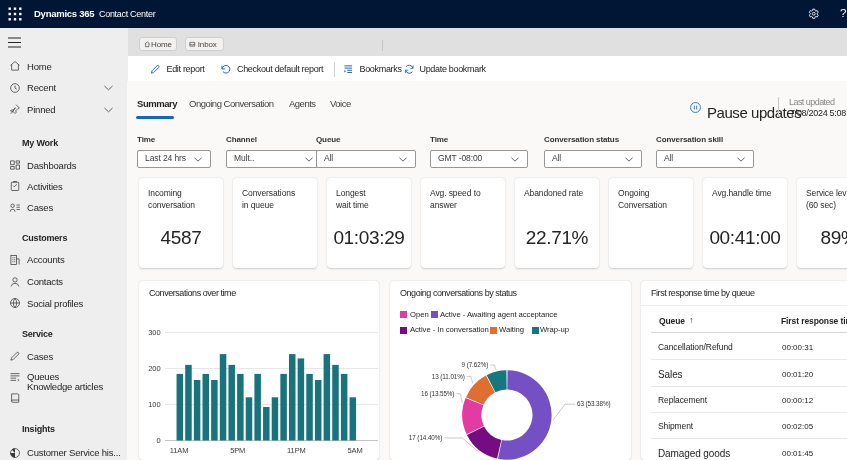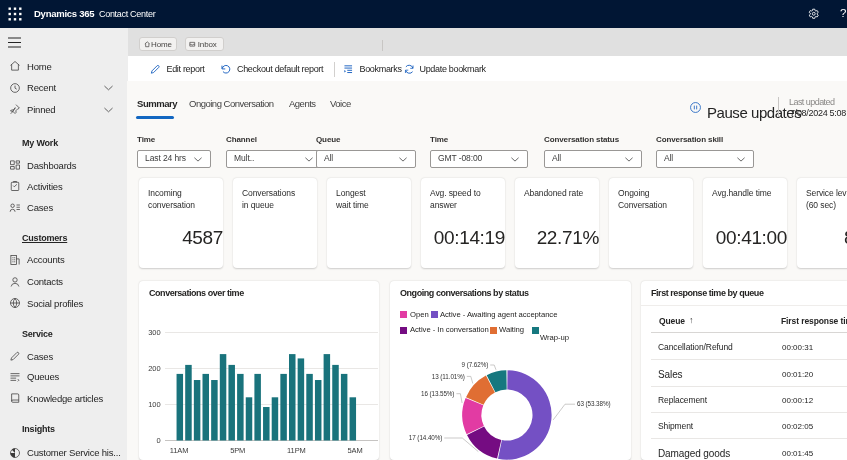--- a/index.html
+++ b/index.html
@@ -1,22 +1,22 @@
 <!DOCTYPE html>
 <html><head>
 <meta charset="utf-8">
 <style>
 * { margin:0; padding:0; box-sizing:border-box; }
 html,body { width:847px; height:460px; overflow:hidden; font-family:"Liberation Sans", sans-serif; background:#fff; }
 #app { position:relative; width:847px; height:460px; overflow:hidden; }
 .abs { position:absolute; }
 .card { position:absolute; background:#fff; border-radius:4px; box-shadow:0 0.6px 1.8px rgba(0,0,0,0.18); }
 .kpilabel { position:absolute; left:9px; top:8.5px; font-size:8.5px; letter-spacing:-0.1px; color:#2b2b2b; line-height:12.4px; }
-.kpival { position:absolute; left:0; width:84px; top:48.5px; text-align:right; font-size:19px; color:#252423; letter-spacing:-0.35px; }
-.ctitle { position:absolute; left:10px; top:7px; font-size:9px; font-weight:bold; letter-spacing:-0.45px; color:#252423; white-space:nowrap; }
+.kpival { position:absolute; left:0; width:84px; top:48.5px; text-align:center; font-size:19px; color:#252423; letter-spacing:-0.35px; }
+.ctitle { position:absolute; left:10px; top:7px; font-size:9px; font-weight:normal; letter-spacing:-0.45px; color:#252423; white-space:nowrap; }
 .flabel { position:absolute; font-size:8px; font-weight:bold; letter-spacing:-0.1px; color:#323130; white-space:nowrap; }
 .fbox { position:absolute; height:17.5px; background:#fff; border:1px solid #999795; border-radius:2px; font-size:8.5px; letter-spacing:-0.1px; color:#3b3b3b; line-height:15.5px; padding-left:7px; }
 .fchev { position:absolute; right:8px; top:6px; width:8px; height:5px; }
 .sbitem { position:absolute; left:27px; font-size:9.5px; letter-spacing:-0.2px; color:#242424; white-space:nowrap; }
 .sbhead { position:absolute; left:11px; font-size:9px; font-weight:bold; letter-spacing:-0.2px; color:#242424; white-space:nowrap;margin-left:11px; }
 .sbicon { position:absolute; left:9px; width:12px; height:12px; }
 .chev { position:absolute; left:104px; width:9px; height:6px; }
 .cmdtxt { position:absolute; top:64px; font-size:9px; letter-spacing:-0.32px; color:#242424; white-space:nowrap; }
 .stab { position:absolute; top:98px; font-size:9.5px; letter-spacing:-0.5px; color:#424242; white-space:nowrap; }
 </style>
@@ -78,21 +78,21 @@
   <svg class="sbicon" style="top:180px" viewBox="0 0 16 16" fill="none" stroke="#3b3a39" stroke-width="1">
         <rect x="3" y="3" width="10" height="11" rx="1"></rect>
         <path d="M6 3 V2 H10 V3 M5.5 7.5 L7 9 L10.5 5.8"></path>
       </svg>
   <div class="sbitem" style="top:181px;">Activities</div>
   <svg class="sbicon" style="top:202px" viewBox="0 0 16 16" fill="none" stroke="#3b3a39" stroke-width="1">
         <circle cx="4.8" cy="5" r="2.3"></circle>
         <path d="M1.5 13 A3.3 3.3 0 0 1 8.1 13 M10 4 H14.5 M10 7 H14.5 M10 10 H14.5"></path>
       </svg>
   <div class="sbitem" style="top:202px;">Cases</div>
-  <div class="sbhead" style="top:233px;text-decoration:underline;">Customers</div>
+  <div class="sbhead" style="top:233px;">Customers</div>
   <svg class="sbicon" style="top:254px" viewBox="0 0 16 16" fill="none" stroke="#3b3a39" stroke-width="1">
         <rect x="2.5" y="2" width="7.5" height="12"></rect>
         <path d="M10 6.5 H13.5 V14 M4.5 5 H6 M6.8 5 H8.3 M4.5 7.7 H6 M6.8 7.7 H8.3 M4.5 10.4 H6 M6.8 10.4 H8.3"></path>
       </svg>
   <div class="sbitem" style="top:254px;">Accounts</div>
   <svg class="sbicon" style="top:276px" viewBox="0 0 16 16" fill="none" stroke="#3b3a39" stroke-width="1">
         <circle cx="8" cy="5.2" r="2.9"></circle>
         <path d="M2.8 14 A5.3 5.3 0 0 1 13.2 14"></path>
       </svg>
   <div class="sbitem" style="top:276px;">Contacts</div>
@@ -106,21 +106,21 @@
         <path d="M2.5 13.5 L3.3 10.6 L10.6 3.3 A1.6 1.6 0 0 1 12.8 5.5 L5.5 12.8 Z"></path>
       </svg>
   <div class="sbitem" style="top:351px;">Cases</div>
   <svg class="sbicon" style="top:371px" viewBox="0 0 16 16" fill="none" stroke="#3b3a39" stroke-width="1">
         <path d="M2 3.5 H14 M2 6.5 H14 M2 9.5 H9.5 M2 12.5 H9.5 M11.7 10.8 L13.2 12.3 L11.7 13.8"></path>
       </svg>
   <div class="sbitem" style="top:371px;">Queues</div>
   <svg class="sbicon" style="top:392px" viewBox="0 0 16 16" fill="none" stroke="#3b3a39" stroke-width="1">
         <path d="M3.5 2.5 H11.5 A1.5 1.5 0 0 1 13 4 V13.7 H5 A1.5 1.5 0 0 1 3.5 12.2 Z M3.5 12.2 A1.5 1.5 0 0 1 5 10.7 H13"></path>
       </svg>
-  <div class="sbitem" style="top:393px;text-align:center;">Knowledge articles</div>
+  <div class="sbitem" style="top:381px;text-align:center;">Knowledge articles</div>
   <div class="sbhead" style="top:424px;">Insights</div>
   <svg class="sbicon" style="top:447px" viewBox="0 0 16 16" fill="none" stroke="#3b3a39" stroke-width="1">
         <circle cx="8" cy="8" r="6"></circle>
         <path d="M8 8 L2 8 A6 6 0 0 0 8 14 Z M8 8 L8 2 A6 6 0 0 0 3.7 3.7 Z" fill="#3b3a39" stroke="none"></path>
       </svg>
   <div class="sbitem" style="top:447px;">Customer Service his...</div>
 </div>
 
 <div class="abs" style="left:127.5px;top:28px;width:719.5px;height:28px;background:#e0e0e0;"></div>
 <div class="abs" style="left:139px;top:36.5px;width:37.6px;height:14px;border:1px solid #d1cfcd;border-radius:3px;background:#f2f1f0;">
@@ -205,24 +205,24 @@
 <div>
   <div class="card" style="left:139px;top:178px;width:84.3px;height:90px;">
         <div class="kpilabel">Incoming<br>conversation</div>
         <div class="kpival">4587</div>
       </div>
   <div class="card" style="left:233px;top:178px;width:84.3px;height:90px;">
         <div class="kpilabel">Conversations<br>in queue</div>
       </div>
   <div class="card" style="left:327px;top:178px;width:84.3px;height:90px;">
         <div class="kpilabel">Longest<br>wait time</div>
+        <div class="kpival">01:03:29</div>
       </div>
   <div class="card" style="left:421px;top:178px;width:84.3px;height:90px;">
         <div class="kpilabel">Avg. speed to<br>answer</div>
-        <div class="kpival">00:14:19</div>
       </div>
   <div class="card" style="left:515px;top:178px;width:84.3px;height:90px;">
         <div class="kpilabel">Abandoned rate</div>
         <div class="kpival">22.71%</div>
       </div>
   <div class="card" style="left:609px;top:178px;width:84.3px;height:90px;">
         <div class="kpilabel">Ongoing<br>Conversation</div>
       </div>
   <div class="card" style="left:703px;top:178px;width:84.3px;height:90px;">
         <div class="kpilabel">Avg.handle time</div>
@@ -284,21 +284,21 @@
   <div>
     <div style="position:absolute;left:10px;top:30px;width:7px;height:7px;background:#e23ba3;"></div>
     <div style="position:absolute;left:20px;top:29px;font-size:7.7px;letter-spacing:-0.05px;color:#252423;white-space:nowrap;">Open</div>
     <div style="position:absolute;left:41px;top:30px;width:7px;height:7px;background:#7450c4;"></div>
     <div style="position:absolute;left:50px;top:29px;font-size:7.7px;letter-spacing:-0.05px;color:#252423;white-space:nowrap;">Active - Awaiting agent acceptance</div>
     <div style="position:absolute;left:10px;top:46px;width:7px;height:7px;background:#750c82;"></div>
     <div style="position:absolute;left:20px;top:44px;font-size:7.7px;letter-spacing:-0.05px;color:#252423;white-space:nowrap;">Active - In conversation</div>
     <div style="position:absolute;left:100px;top:46px;width:7px;height:7px;background:#e06e33;"></div>
     <div style="position:absolute;left:109px;top:44px;font-size:7.7px;letter-spacing:-0.05px;color:#252423;white-space:nowrap;">Waiting</div>
     <div style="position:absolute;left:142px;top:46px;width:7px;height:7px;background:#16787f;"></div>
-    <div style="position:absolute;left:150px;top:44px;font-size:7.7px;letter-spacing:-0.05px;color:#252423;white-space:nowrap;margin-top:8px;">Wrap-up</div>
+    <div style="position:absolute;left:150px;top:44px;font-size:7.7px;letter-spacing:-0.05px;color:#252423;white-space:nowrap;">Wrap-up</div>
   </div>
   <svg style="position:absolute;left:0;top:0" width="241" height="179" viewBox="0 0 241 179" font-family="Liberation Sans">
       <path d="M117.5 89.3 A44.7 44.7 0 1 1 108.0 177.8 L111.9 159.1 A25.6 25.6 0 1 0 117.3 108.4 Z" fill="#7450c4"></path>
       <path d="M107.1 177.6 A44.7 44.7 0 0 1 77.0 154.0 L94.1 145.5 A25.6 25.6 0 0 0 111.3 159.0 Z" fill="#750c82"></path>
       <path d="M76.6 153.2 A44.7 44.7 0 0 1 75.6 117.1 L93.3 124.3 A25.6 25.6 0 0 0 93.9 145.0 Z" fill="#e23ba3"></path>
       <path d="M76.0 116.3 A44.7 44.7 0 0 1 95.9 94.6 L104.9 111.4 A25.6 25.6 0 0 0 93.5 123.8 Z" fill="#e06e33"></path>
       <path d="M96.7 94.2 A44.7 44.7 0 0 1 116.4 89.3 L116.7 108.4 A25.6 25.6 0 0 0 105.4 111.2 Z" fill="#16787f"></path>
       <g stroke="#b5b3b1" stroke-width="0.7" fill="none">
         <path d="M100.2 84.0 L104.2 84.0 L106.0 88.8" fill="none"></path>
         <path d="M76.8 95.4 L80.8 95.4 L82.8 102.5" fill="none"></path>

